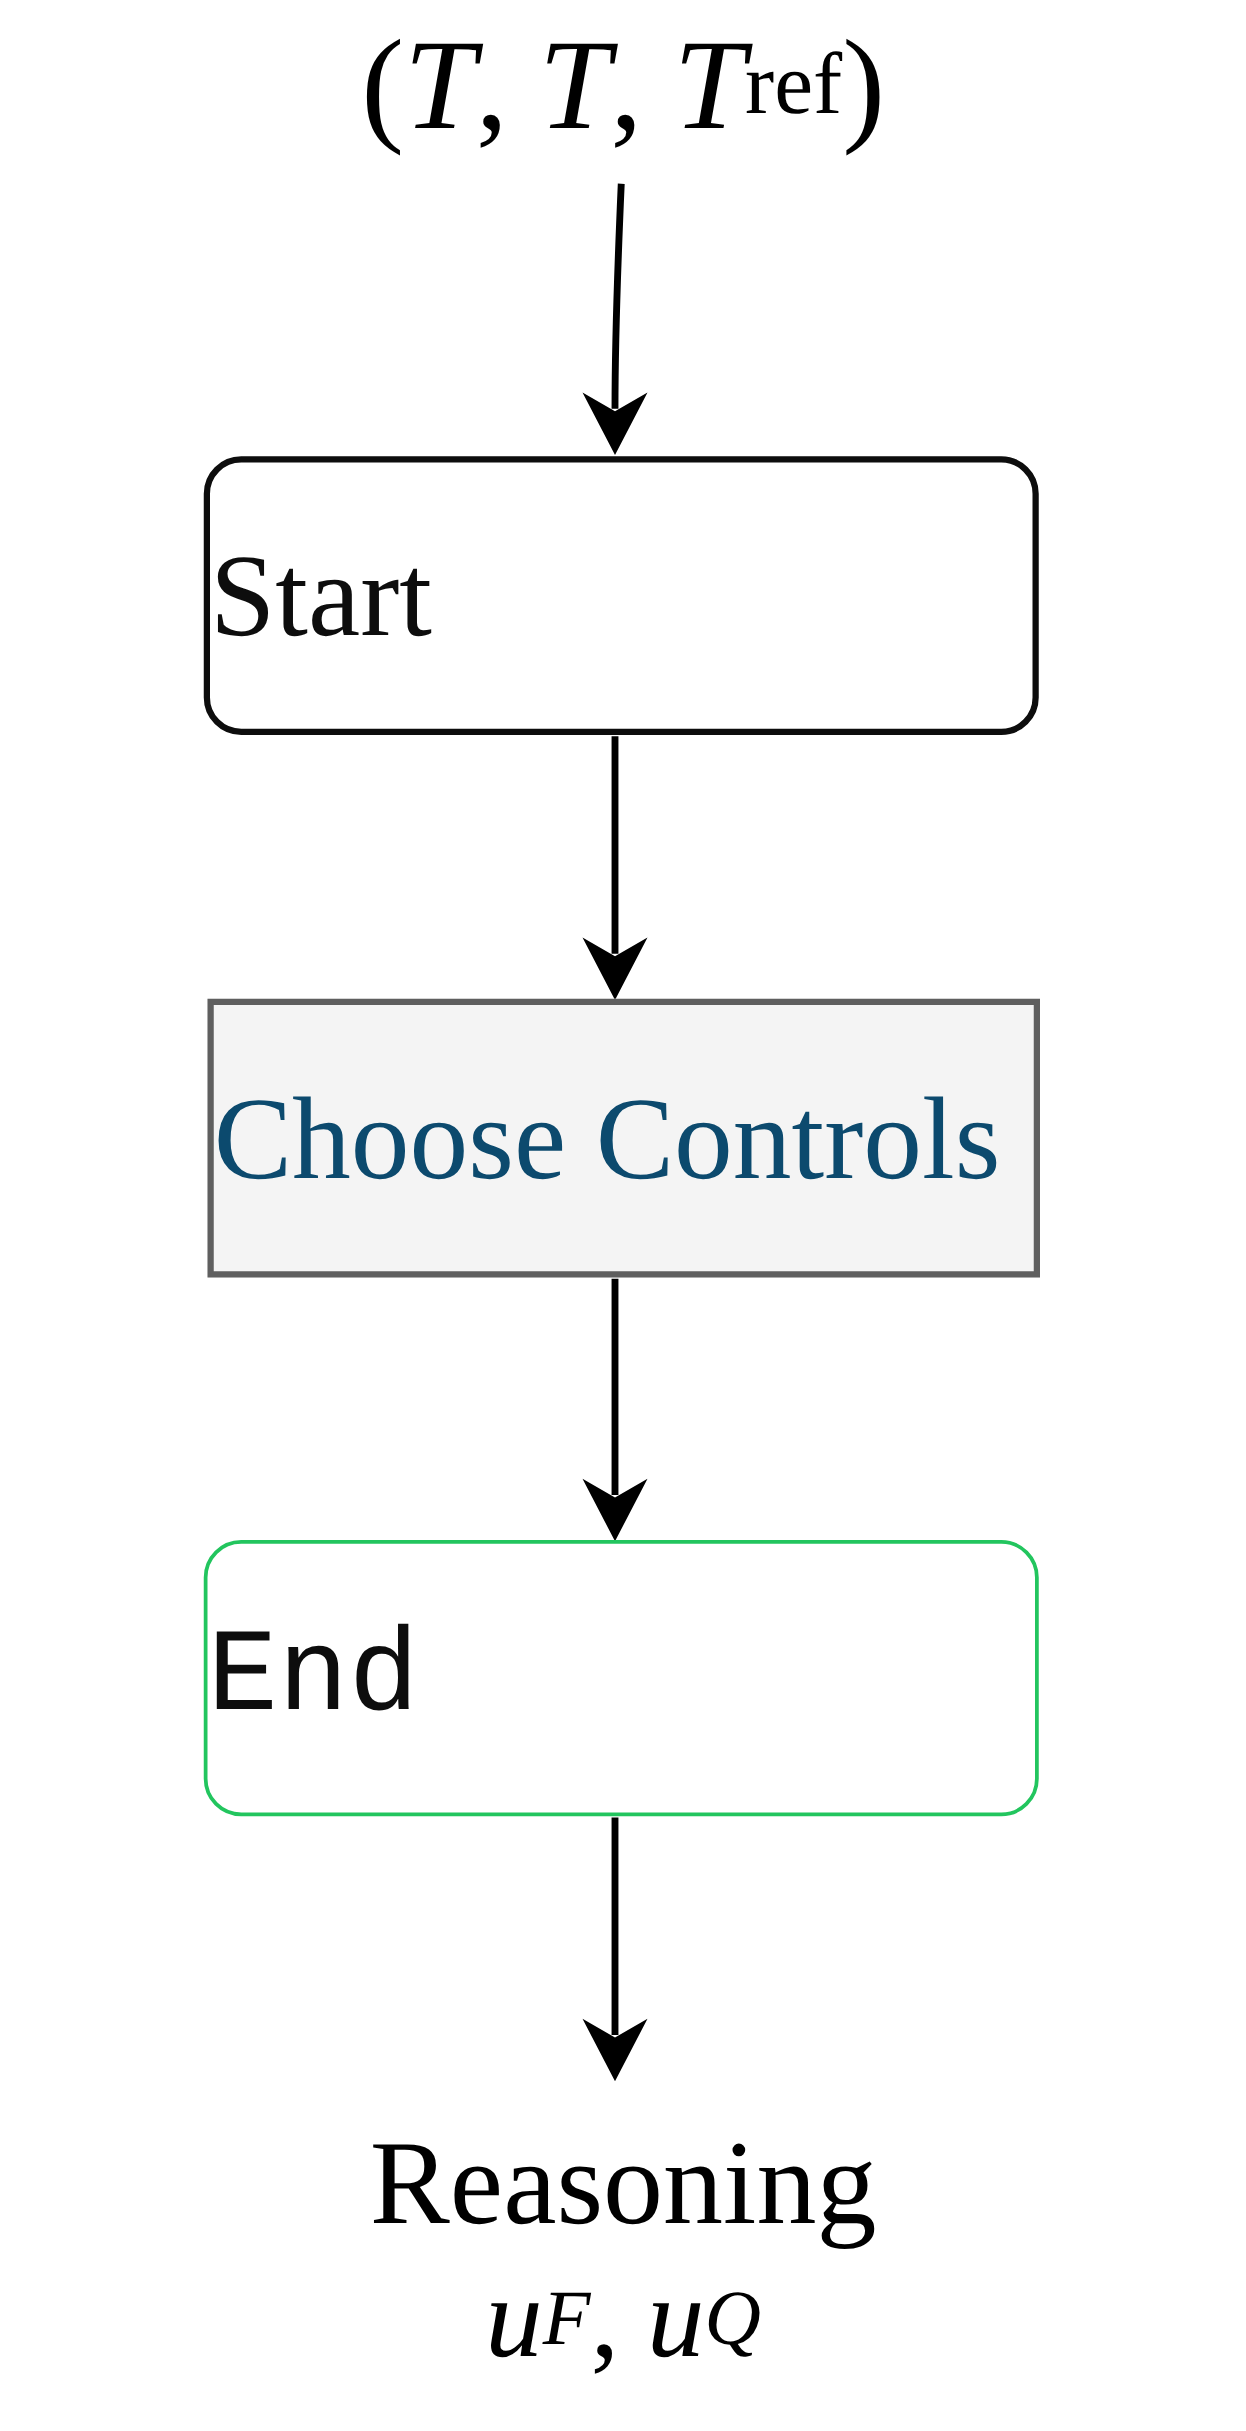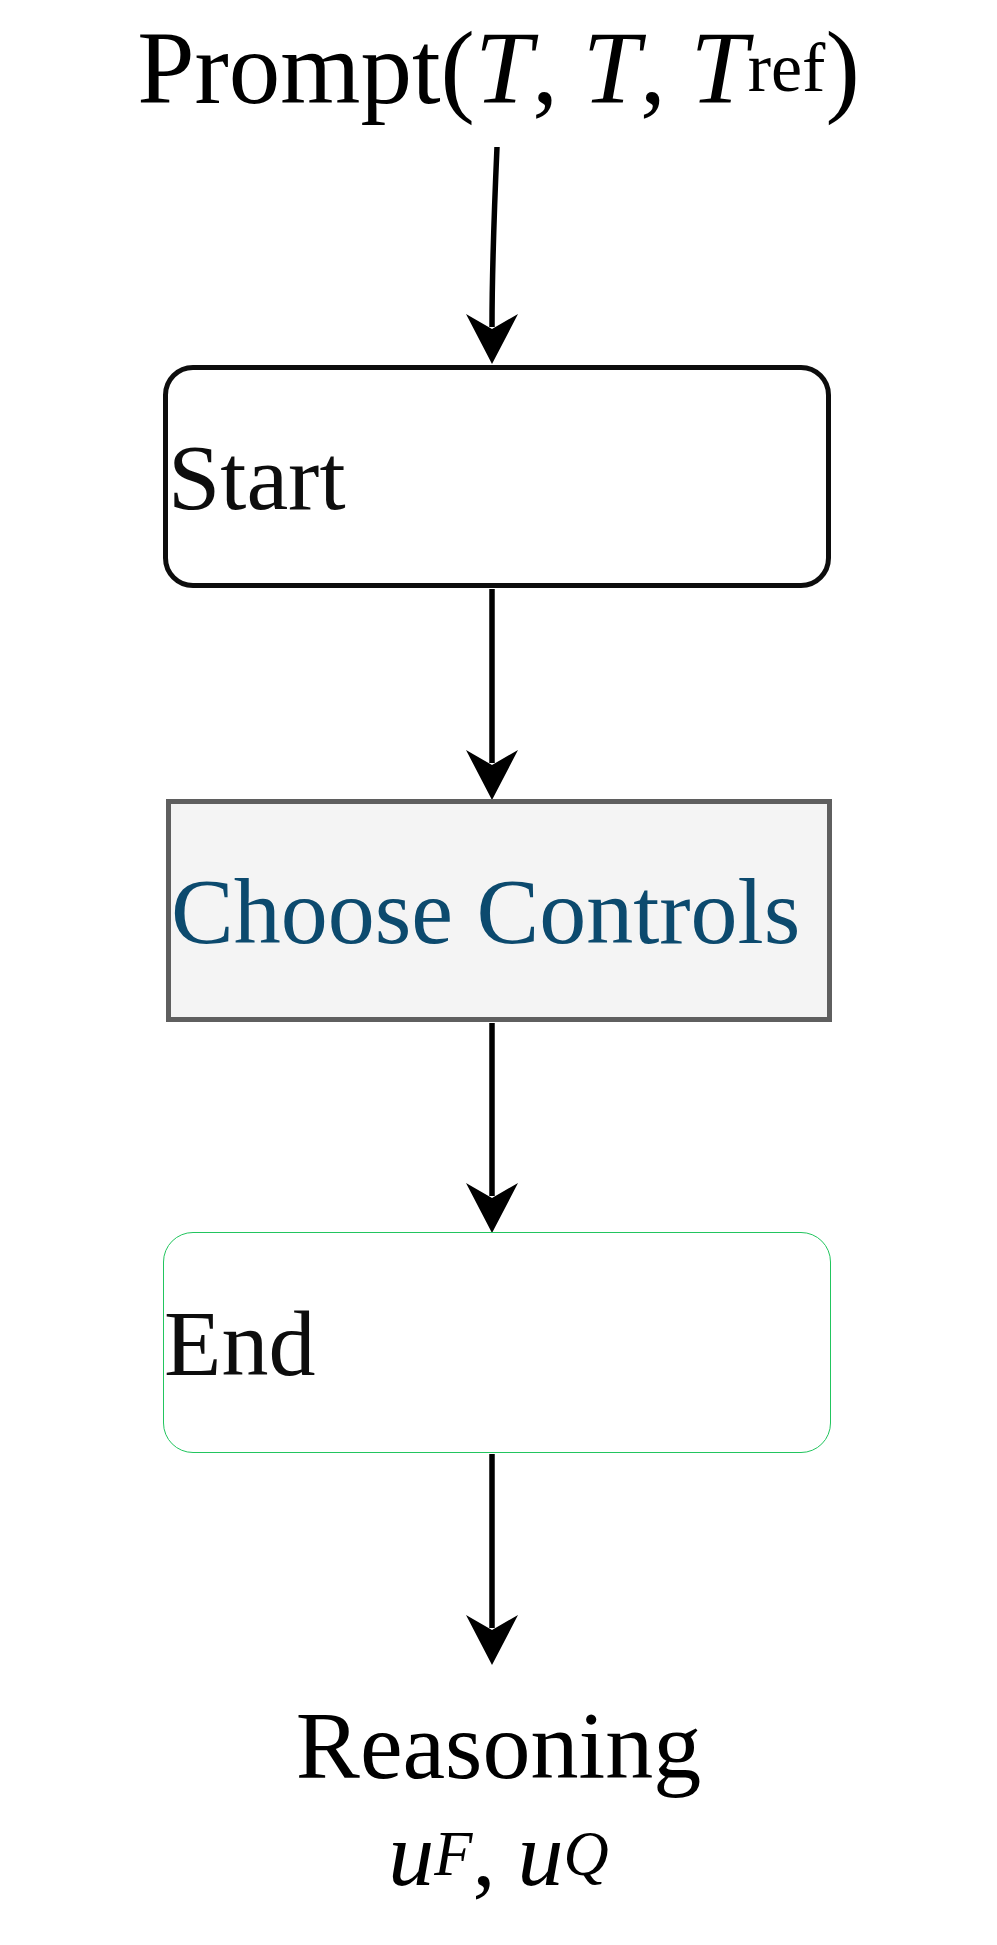--- a/index.html
+++ b/index.html
@@ -80,23 +80,24 @@
     border: 5px solid #5f5f5f;
     border-radius: 0;
     color: #0c4a6e;
   }
   .node-end {
     left: 163px;
     top: 1232px;
     width: 668px;
     height: 221px;
     background: #ffffff;
-    border: 1px solid #22c55e;
+    border: 3px solid #22c55e;
     border-radius: 30px;
     color: #0d0d0d;
+    font-family: Liberation Mono, monospace;
   }
   .reasoning-line {
     top: 1686px;
     height: 118px;
     font-size: 96px;
   }
   .vars-line {
     top: 1798px;
     height: 112px;
     font-size: 92px;
@@ -120,21 +121,21 @@
       <path d="M 492 1023 L 492 1196" stroke="#000000" stroke-width="5.5" fill="none"></path>
       <path d="M 492 1233 L 466 1183 L 492 1198 L 518 1183 Z" fill="#000000" stroke="none"></path>
     </g>
     <g>
       <path d="M 492 1454 L 492 1628" stroke="#000000" stroke-width="5.5" fill="none"></path>
       <path d="M 492 1665 L 466 1615 L 492 1630 L 518 1615 Z" fill="#000000" stroke="none"></path>
     </g>
   </svg>
 
   <div class="formula-row top-formula">
-    <span>Prompt</span><span>(</span><span class="var">T</span><span class="comma">,</span><span class="var">T</span><span class="comma">,</span><span class="var">T</span><span class="sb">ref</span><span>)</span>
+    <span>(</span><span class="var">T</span><span class="comma">,</span><span class="var">T</span><span class="comma">,</span><span class="var">T</span><span class="sb">ref</span><span>)</span>
   </div>
 
   <div class="node node-start">
     <span>Start</span>
   </div>
 
   <div class="node node-choose">
     <span>Choose Controls</span>
   </div>
 

